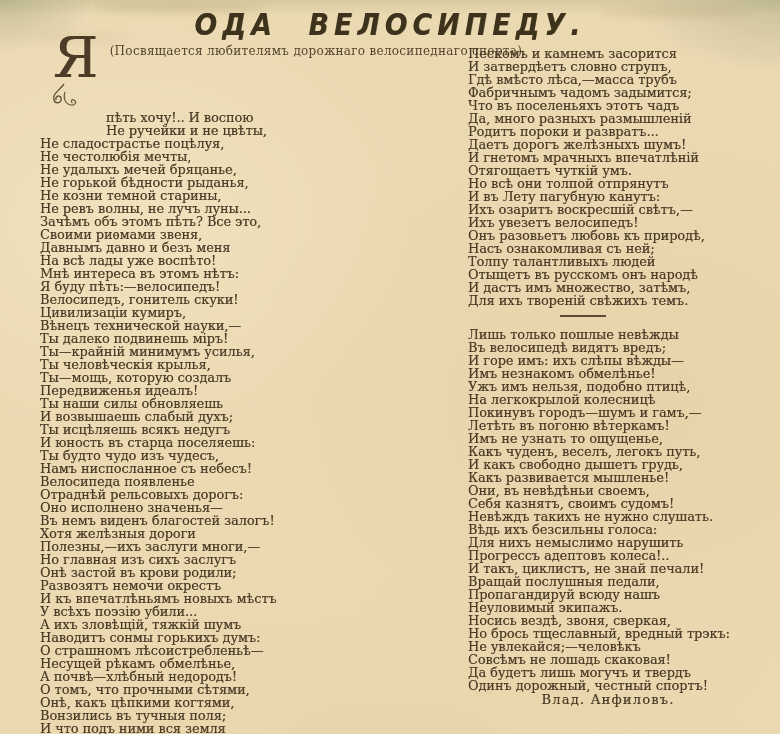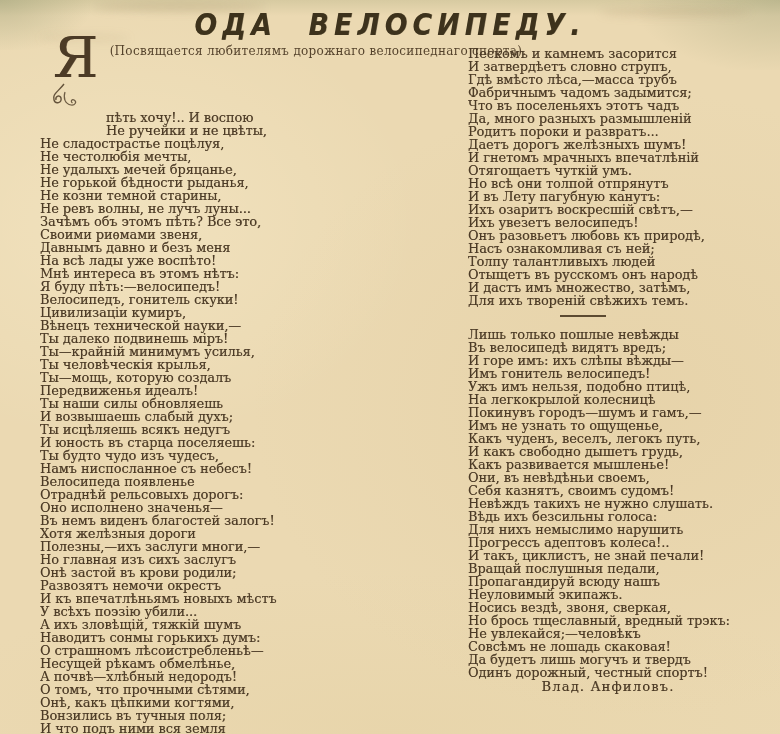--- a/index.html
+++ b/index.html
@@ -165,24 +165,25 @@
         <div class="line">Толпу талантливыхъ людей</div>
         <div class="line">Отыщетъ въ русскомъ онъ народѣ</div>
         <div class="line">И дастъ имъ множество, затѣмъ,</div>
         <div class="line">Для ихъ твореній свѣжихъ темъ.</div>
       </div>
     <hr class="stanza-divider">
     <div>
         <div class="line">Лишь только пошлые невѣжды</div>
         <div class="line">Въ велосипедѣ видятъ вредъ;</div>
         <div class="line">И горе имъ: ихъ слѣпы вѣжды—</div>
-        <div class="line">Имъ гонитель велосипедъ!</div>
+        <div class="line">Имъ незнакомъ обмелѣнье!</div>
         <div class="line">Ужъ имъ нельзя, подобно птицѣ,</div>
         <div class="line">На легкокрылой колесницѣ</div>
         <div class="line">Покинувъ городъ—шумъ и гамъ,—</div>
+        <div class="line">Летѣть въ погоню вѣтеркамъ!</div>
         <div class="line">Имъ не узнать то ощущенье,</div>
         <div class="line">Какъ чуденъ, веселъ, легокъ путь,</div>
         <div class="line">И какъ свободно дышетъ грудь,</div>
         <div class="line">Какъ развивается мышленье!</div>
         <div class="line">Они, въ невѣдѣньи своемъ,</div>
         <div class="line">Себя казнятъ, своимъ судомъ!</div>
         <div class="line">Невѣждъ такихъ не нужно слушать.</div>
         <div class="line">Вѣдь ихъ безсильны голоса:</div>
         <div class="line">Для нихъ немыслимо нарушить</div>
         <div class="line">Прогрессъ адептовъ колеса!..</div>

